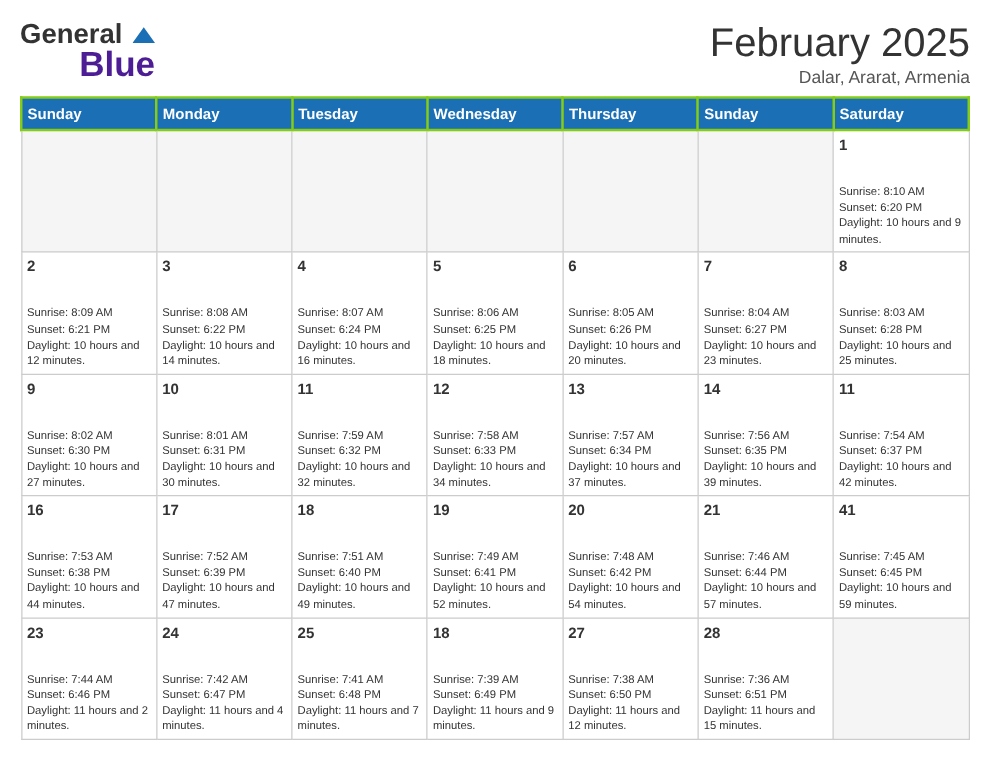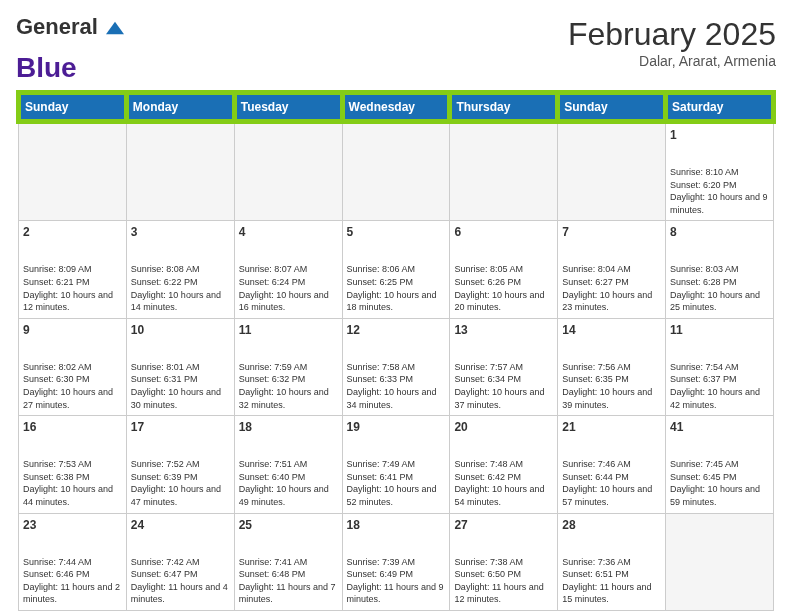--- a/index.html
+++ b/index.html
@@ -12,22 +12,21 @@
     }
     .header {
       display: flex;
       justify-content: space-between;
       align-items: flex-start;
       margin-bottom: 8px;
     }
     .logo {
       display: flex;
       flex-direction: column;
-      align-items: flex-start;
-      gap: 16px;
+      align-items: flex-end;
     }
     .logo-text {
       font-size: 22px;
       font-weight: bold;
       color: #333;
       line-height: 1;
     }
     .logo-icon {
       width: 18px;
       height: 14px;
@@ -55,21 +54,21 @@
       border-collapse: collapse;
       table-layout: fixed;
     }
     th {
       background-color: #1a6fb5;
       color: #fff;
       font-size: 12px;
       font-weight: bold;
       padding: 5px 4px;
       text-align: left;
-      border: 5px solid #84cc16;
+      border: 2px solid #84cc16;
     }
     td {
       vertical-align: top;
       border: 1px solid #ccc;
       padding: 4px 4px;
       font-size: 9.5px;
       color: #333;
       height: 90px;
       background: #fff;
     }

